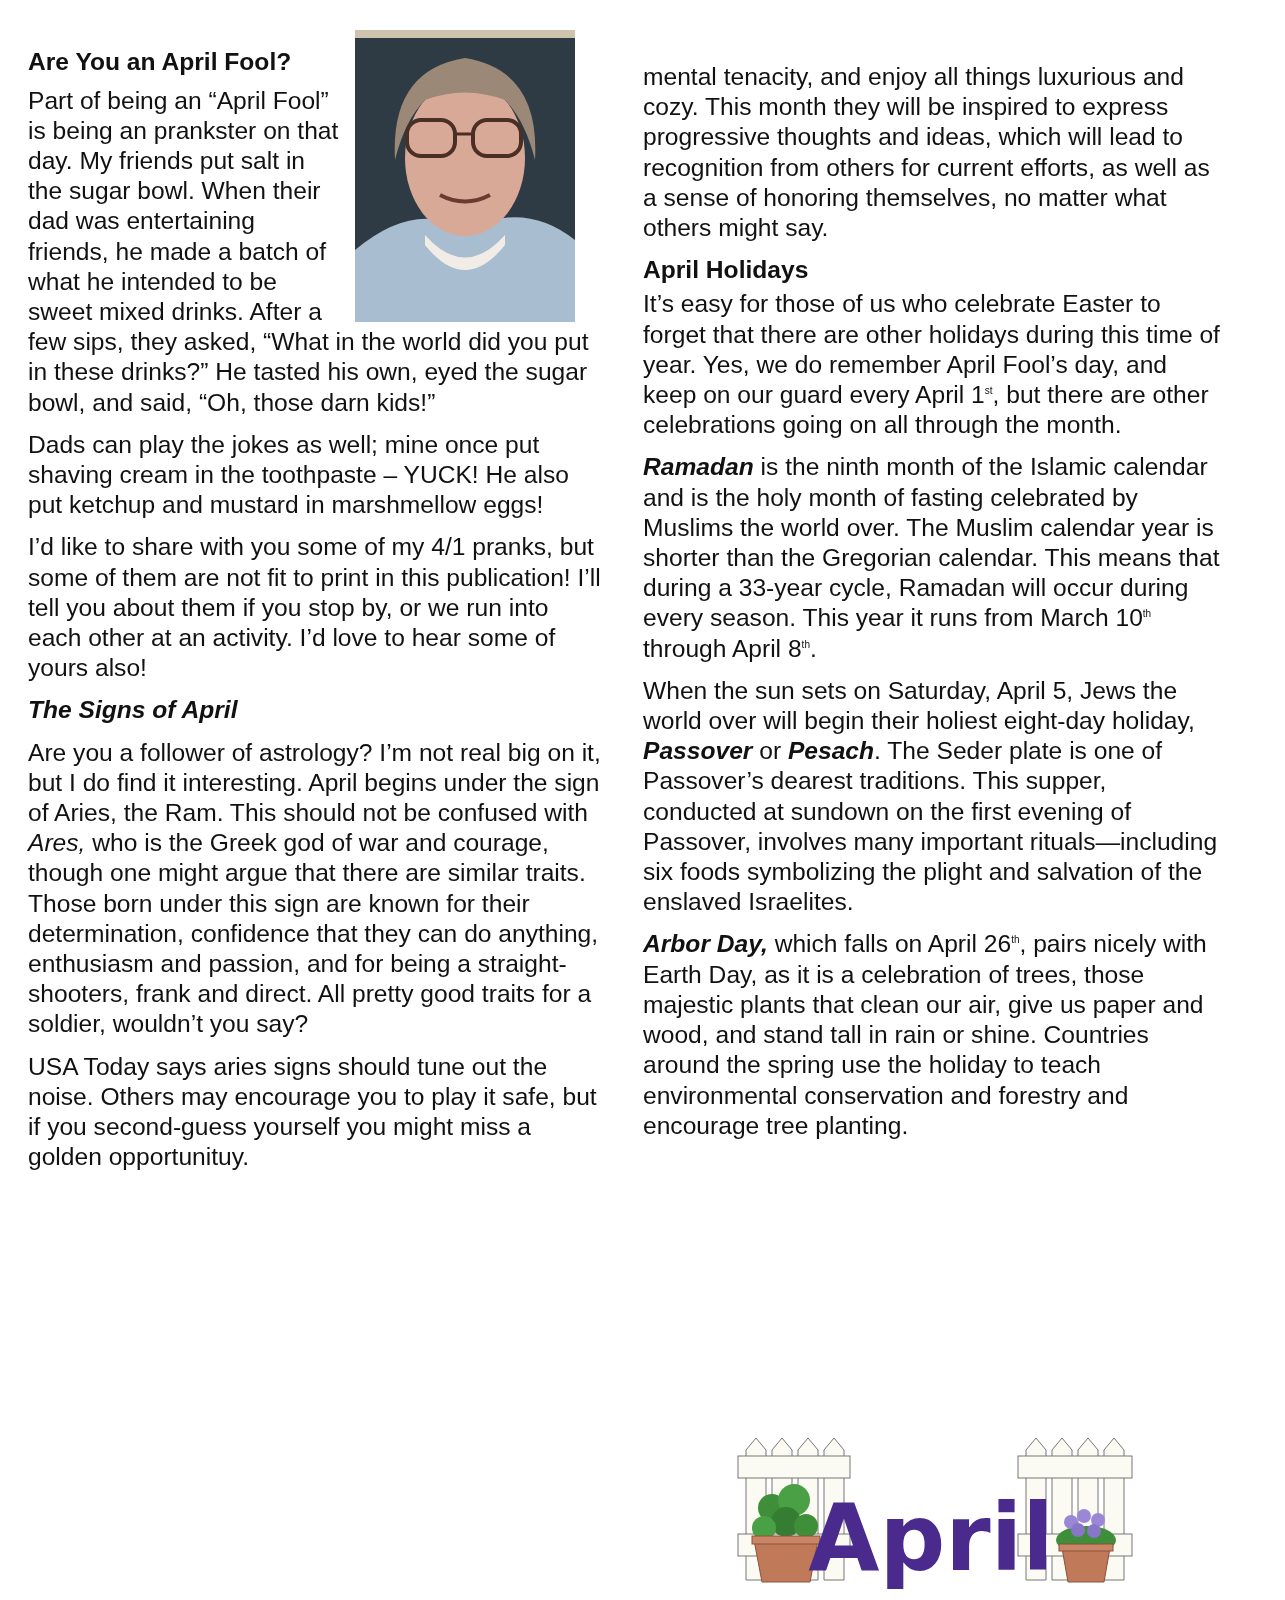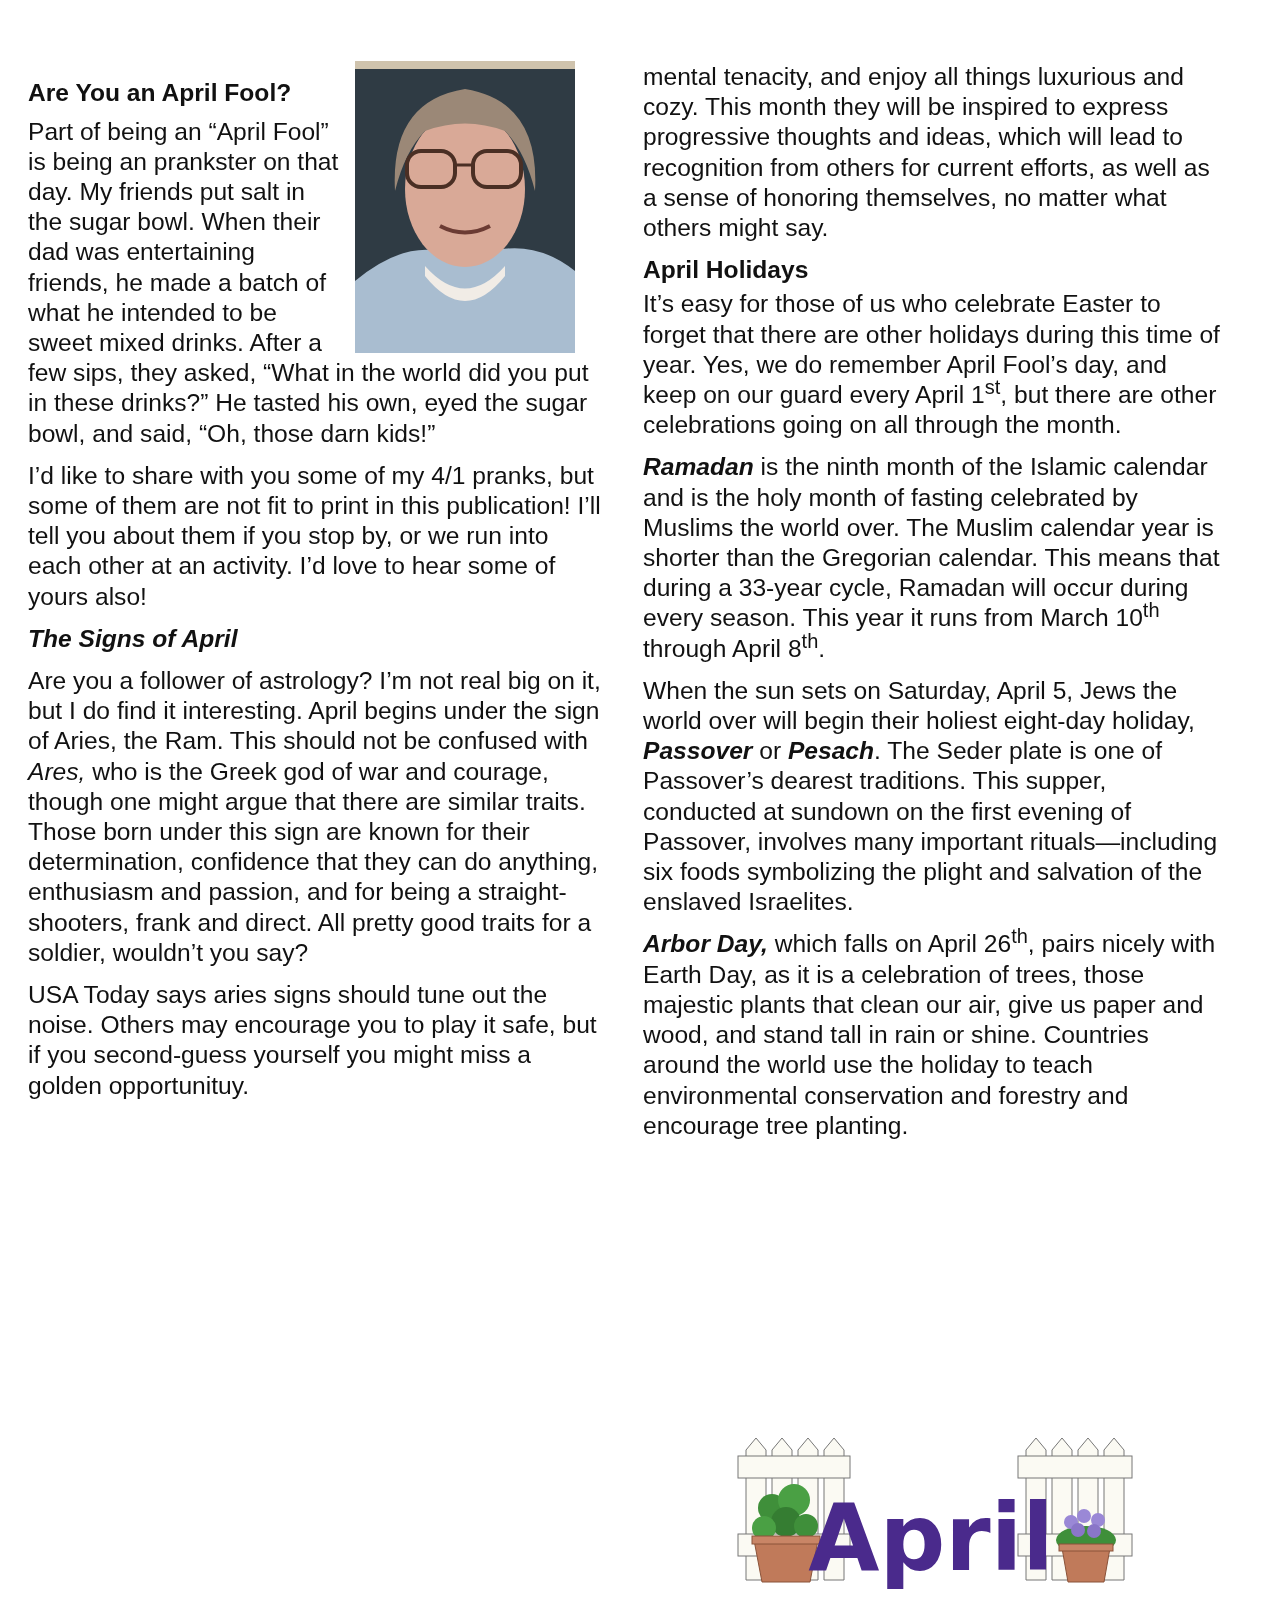--- a/index.html
+++ b/index.html
@@ -1,27 +1,27 @@
 <!DOCTYPE html>
 <html><head>
 <meta charset="utf-8">
 <style>
   html, body { margin: 0; padding: 0; background: #ffffff; }
   body { width: 1285px; height: 1600px; position: relative; overflow: hidden;
          font-family: "Liberation Sans", sans-serif; color: #111111; }
-  .col { position: absolute; top: 78px; font-size: 24.6px; line-height: 30.2px; }
+  .col { position: absolute; top: 47px; font-size: 24.6px; line-height: 30.2px; }
   .col-left { left: 28px; width: 580px; }
   .col-right { left: 643px; width: 580px; top: 62px; }
   p { margin: 0 0 12px 0; }
   .h-main { font-weight: bold; font-size: 24.6px; line-height: 30.5px; margin: 0 0 8px 0; }
   .h-sec { font-weight: bold; font-style: italic; margin: 0 0 12px 0; }
   .h-sec2 { font-weight: bold; margin: 0 0 4px 0; }
   .bi { font-weight: bold; font-style: italic; }
   .it { font-style: italic; }
-  sup { font-size: 20px; line-height: 0; vertical-align: 9px; }
+  sup { font-size: 10px; line-height: 0; vertical-align: 9px; }
   .photo { float: right; width: 220px; height: 292px; margin: -56px 33px 4px 14px; }
   .graphic { position: absolute; left: 736px; top: 1430px; width: 400px; height: 160px; }
 </style>
 </head>
 <body>
 
 <div class="col col-left">
   <div class="h-main">
     <div>Are You an April Fool?</div>
   </div>
@@ -33,41 +33,42 @@
     <path d="M70 205 Q110 250 150 205 L150 215 Q110 265 70 215 Z" fill="#f1ece6"></path>
     <ellipse cx="110" cy="128" rx="60" ry="78" fill="#d9a997"></ellipse>
     <path d="M40 130 Q35 40 110 28 Q185 40 180 130 Q170 90 150 70 Q110 55 70 70 Q50 90 40 130 Z" fill="#9b8877"></path>
     <rect x="52" y="90" width="48" height="36" rx="14" fill="none" stroke="#4a2f24" stroke-width="4"></rect>
     <rect x="118" y="90" width="48" height="36" rx="14" fill="none" stroke="#4a2f24" stroke-width="4"></rect>
     <line x1="100" y1="104" x2="118" y2="104" stroke="#4a2f24" stroke-width="3"></line>
     <path d="M85 165 Q110 178 135 165" fill="none" stroke="#6b3b33" stroke-width="4"></path>
   </svg>
 
   <p>Part of being an “April Fool” is being an prankster on that day. My friends put salt in the sugar bowl.  When their dad was entertaining friends, he made a batch of what he intended to be sweet mixed drinks.  After a few sips, they asked, “What in the world did you put in these drinks?” He tasted his own, eyed the sugar bowl, and said, “Oh, those darn kids!”</p>
+  <p>Dads can play the jokes as well; mine once put shaving cream in the toothpaste – YUCK!  He also put ketchup and mustard in marshmellow eggs!</p>
   <p>I’d like to share with you some of my 4/1 pranks, but some of them are not fit to print in this publication!  I’ll tell you about them if you stop by, or we run into each other at an activity.  I’d love to hear some of yours also!</p>
 
   <div class="h-sec">The Signs of April</div>
 
   <p><span>Are you a follower of astrology?  I’m not real big on it, but I do find it interesting.  April begins under the sign of Aries, the Ram.  This should not be confused with </span><span class="it">Ares,</span><span> who is the Greek god of war and courage, though one might argue that there are similar traits.  Those born under this sign are known for their determination, confidence that they can do anything, enthusiasm and passion, and for being a straight-shooters, frank and direct.  All pretty good traits for a soldier, wouldn’t you say?</span></p>
   <p>USA Today says aries signs should tune out the noise.  Others may encourage you to play it safe, but if you second-guess yourself you might miss a golden opportunituy.</p>
 </div>
 
 <div class="col col-right">
   <p>mental tenacity, and enjoy all things luxurious and cozy.  This month they will be inspired to express progressive thoughts and ideas, which will lead to recognition from others for current efforts, as well as a sense of honoring themselves, no matter what others might say.</p>
 
   <div class="h-sec2">April Holidays</div>
 
   <p><span>It’s easy for those of us who celebrate Easter to forget that there are other holidays during this time of year.  Yes, we do remember April Fool’s day, and keep on our guard every April 1</span><sup>st</sup><span>, but there are other celebrations going on all through the month.</span></p>
 
 
   <p><span class="bi">Ramadan</span><span> is the ninth month of the Islamic calendar and is the holy month of fasting celebrated by Muslims the world over. The Muslim calendar year is shorter than the Gregorian calendar. This means that during a 33-year cycle, Ramadan will occur during every season.  This year it runs from March 10</span><sup>th</sup><span> through April 8</span><sup>th</sup><span>.</span></p>
 
   <p><span>When the sun sets on Saturday, April 5, Jews the world over will begin their holiest eight-day holiday, </span><span class="bi">Passover</span><span> or </span><span class="bi">Pesach</span><span>. The Seder plate is one of Passover’s dearest traditions. This supper, conducted at sundown on the first evening of Passover, involves many important rituals—including six foods symbolizing the plight and salvation of the enslaved Israelites.</span></p>
 
-  <p><span class="bi">Arbor Day,</span><span> which falls on April 26</span><sup>th</sup><span>, pairs nicely with Earth Day, as it is a celebration of trees, those majestic plants that clean our air, give us paper and wood, and stand tall in rain or shine. Countries around the world use the holiday to teach environmental conservation and forestry and encourage tree planting.</span></p>
+  <p><span class="bi">Arbor Day,</span><span> which falls on April 26</span><sup>th</sup><span>, pairs nicely with Earth Day, as it is a celebration of trees, those majestic plants that clean our air, give us paper and wood, and stand tall in rain or shine. Countries around the spring use the holiday to teach environmental conservation and forestry and encourage tree planting.</span></p>
 </div>
 
 <svg class="graphic" viewBox="0 0 400 160">
   <g fill="#fbfaf3" stroke="#777" stroke-width="1">
     <path d="M10 20 L20 8 L30 20 L30 150 L10 150 Z"></path>
     <path d="M36 20 L46 8 L56 20 L56 150 L36 150 Z"></path>
     <path d="M62 20 L72 8 L82 20 L82 150 L62 150 Z"></path>
     <path d="M88 20 L98 8 L108 20 L108 150 L88 150 Z"></path>
     <rect x="2" y="26" width="112" height="22"></rect>
     <rect x="2" y="104" width="112" height="22"></rect>

